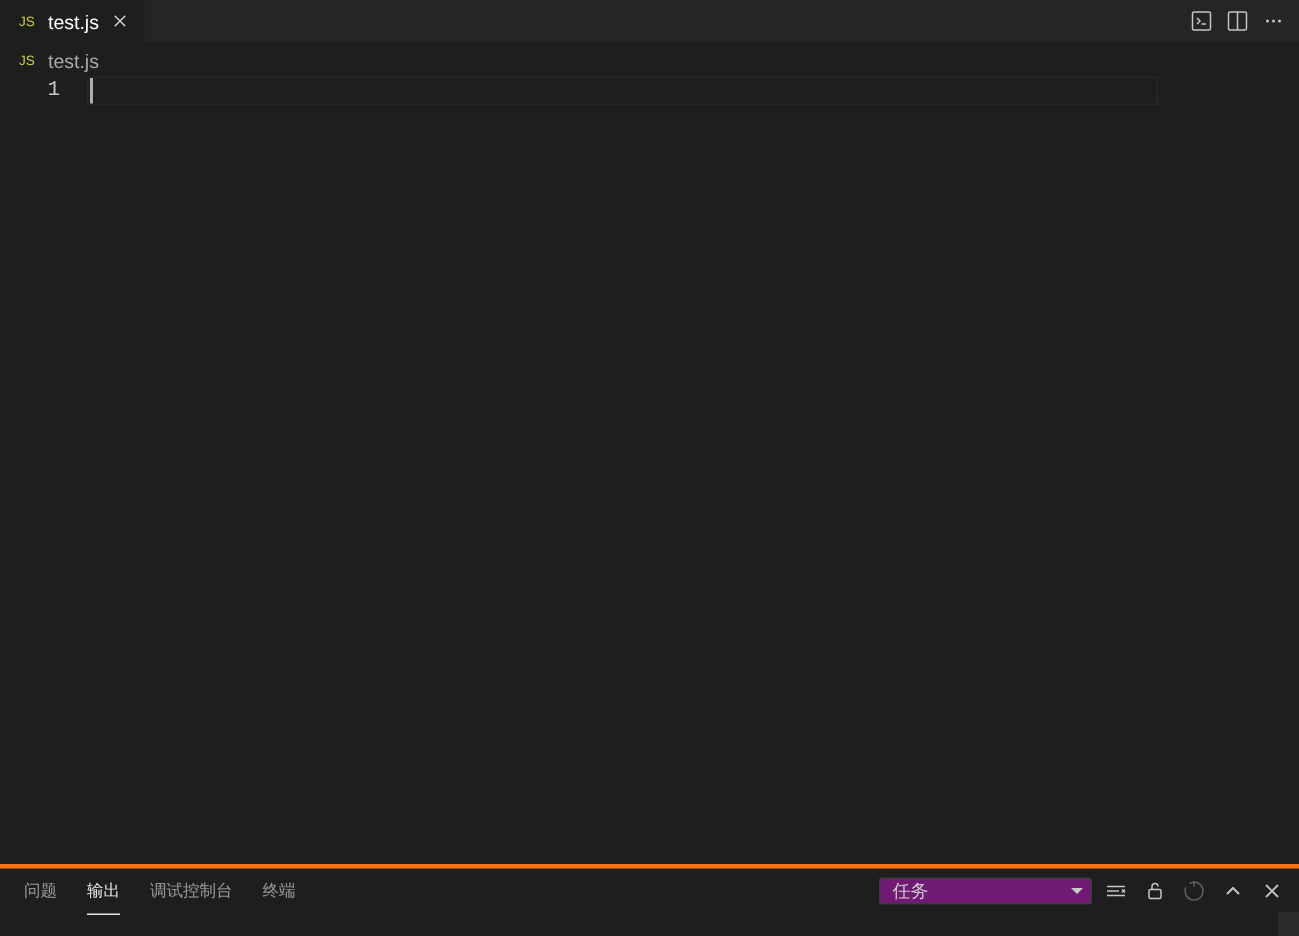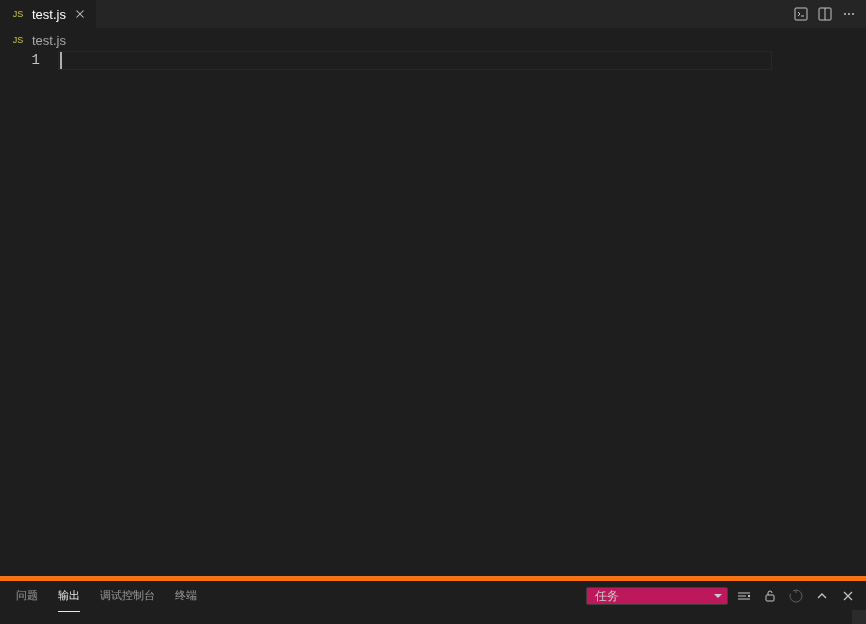--- a/index.html
+++ b/index.html
@@ -144,21 +144,21 @@
     .minimap {
       width: 14px;
       background: #1e1e1e;
     }
     .scroll-indicator {
       width: 14px;
       background: #1e1e1e;
     }
     .panel {
       height: 48px;
-      border-top: 5px solid #f97316;
+      border-top: 3px solid #f97316;
       display: flex;
       flex-direction: column;
     }
     .panel-header {
       height: 29px;
       display: flex;
       align-items: center;
       justify-content: space-between;
       padding: 0 8px 0 6px;
     }
@@ -184,21 +184,21 @@
       right: 10px;
       height: 1px;
       background: #e7e7e7;
     }
     .panel-actions {
       display: flex;
       align-items: center;
       gap: 6px;
     }
     .task-select {
-      background: #be185d;
+      background: #701a75;
       border: 1px solid #3c3c3c;
       color: #cccccc;
       font-size: 12px;
       padding: 1px 22px 1px 8px;
       border-radius: 2px;
       width: 142px;
       height: 18px;
       appearance: none;
       cursor: pointer;
       position: relative;

